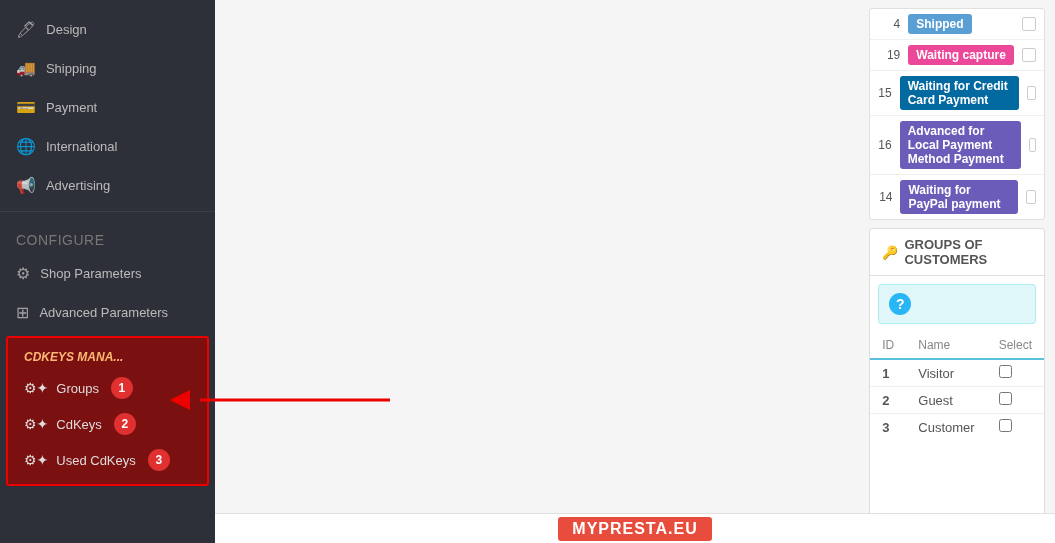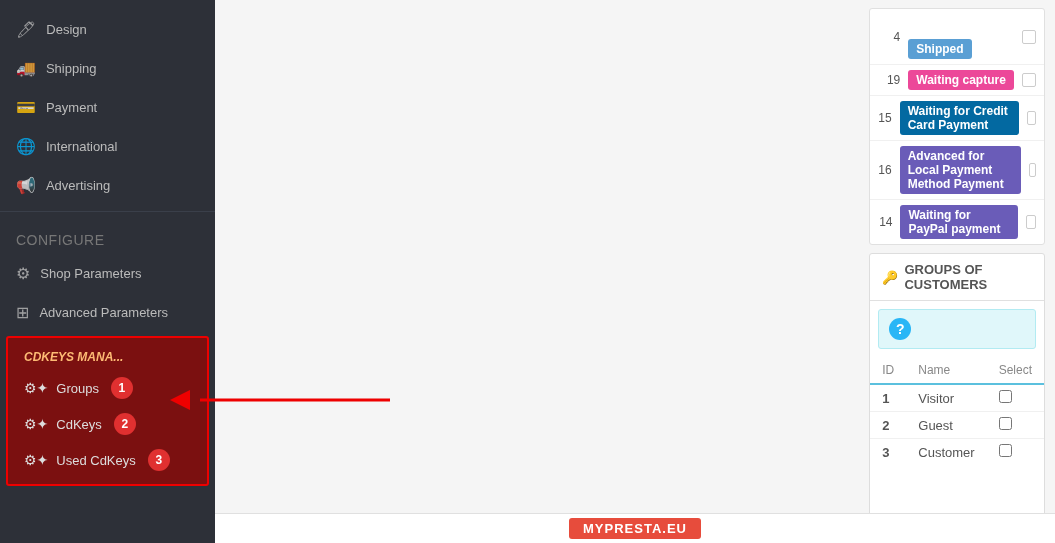--- a/index.html
+++ b/index.html
@@ -137,21 +137,21 @@
       color: #555;
       font-size: 12px;
     }
     .status-badge {
       padding: 3px 8px;
       border-radius: 3px;
       font-size: 12px;
       font-weight: bold;
       color: #fff;
     }
-    .badge-shipped { background: #5a9fd4; margin-top: 25px; }
+    .badge-shipped { background: #5a9fd4; }
     .badge-waiting-capture { background: #ec4899; }
     .badge-credit-card { background: #0369a1; }
     .badge-local-payment { background: #6a5cb8; }
     .badge-paypal { background: #6a5cb8; }
 
     .status-checkbox {
       margin-left: auto;
       width: 14px;
       height: 14px;
       border: 1px solid #ccc;
@@ -241,21 +241,21 @@
       background: #fff;
       border-top: 1px solid #e0e0e0;
       display: flex;
       align-items: center;
       justify-content: center;
     }
     .footer-badge {
       background: #e74c3c;
       color: #fff;
       padding: 3px 14px;
-      font-size: 13px;
+      font-size: 16px;
       font-weight: bold;
       border-radius: 3px;
       letter-spacing: 1px;
     }
 
     
     .arrow-svg-container {
       position: absolute;
       left: 170px;
       top: 385px;

